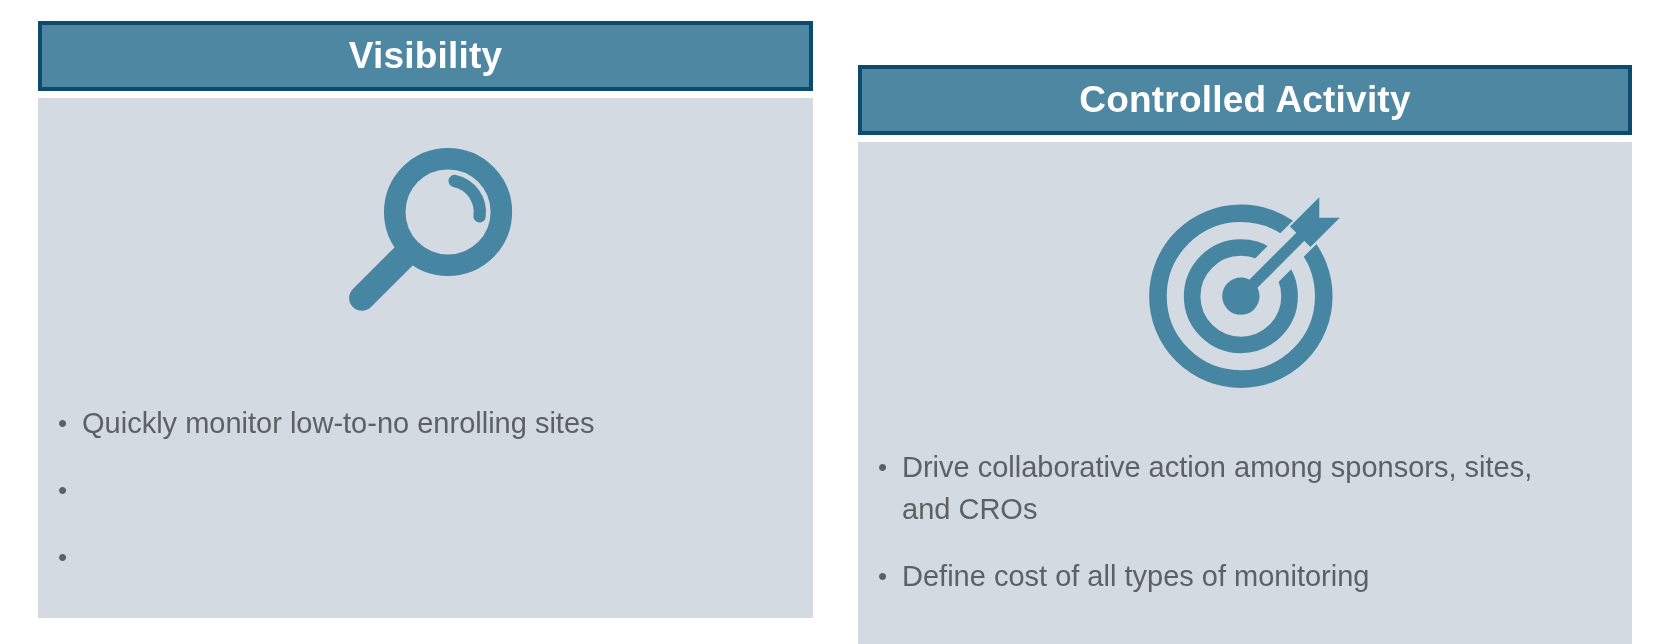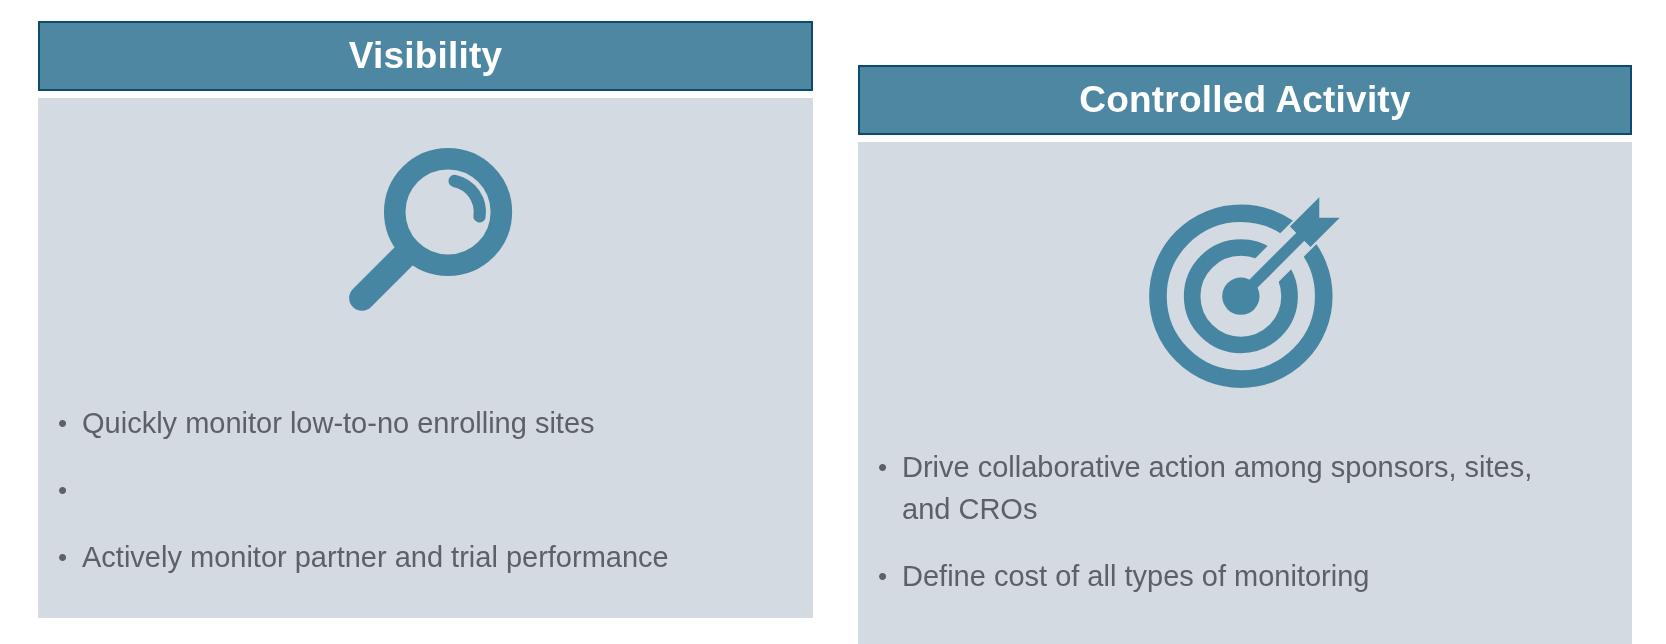--- a/index.html
+++ b/index.html
@@ -15,21 +15,21 @@
     background: #ffffff;
     overflow: hidden;
   }
   .card { position: absolute; top: 21px; }
   #card-visibility { left: 38px;  width: 775px; }
   #card-controlled { left: 858px; width: 774px; margin-top: 44px; }
 
   .card-header {
     height: 70px;
     background: #4d87a2;
-    border: 2px solid #0c4a6e;
+    border: 4px solid #0c4a6e;
     box-sizing: border-box;
     display: flex;
     align-items: center;
     justify-content: center;
   }
   .card-title {
     color: #ffffff;
     font-size: 37px;
     font-weight: bold;
     letter-spacing: 0.2px;
@@ -92,21 +92,20 @@
       <ul class="bullets">
         <li>
           <span class="bullet-dot">•</span>
           <span class="bullet-text">Quickly monitor low-to-no enrolling sites</span>
         </li>
         <li>
           <span class="bullet-dot">•</span>
         </li>
         <li>
           <span class="bullet-dot">•</span>
-          <span class="bullet-text">Actively monitor partner and trial performance</span>
         </li>
       </ul>
     </div>
   </div>
 
   <div class="card" id="card-controlled">
     <div class="card-header">
       <span class="card-title">Controlled Activity</span>
     </div>
     <div class="card-body">

